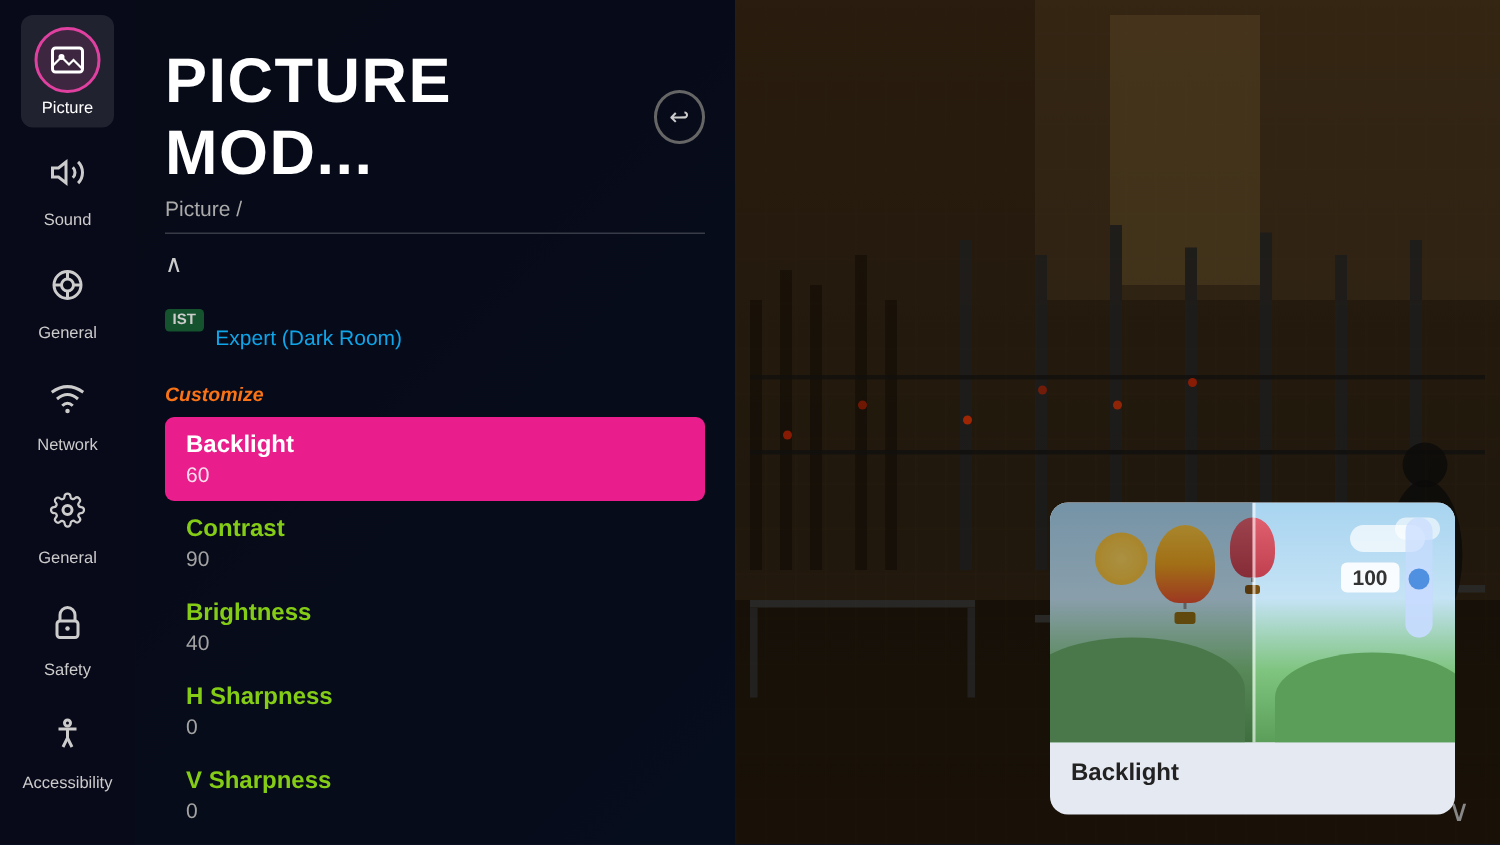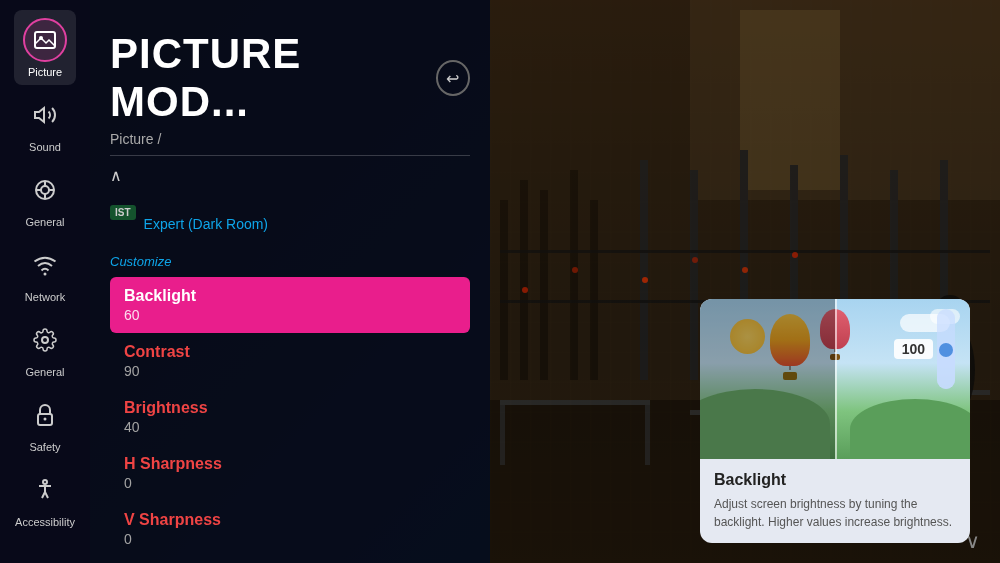--- a/index.html
+++ b/index.html
@@ -198,23 +198,24 @@
     }
 
     .picture-mode-label {
       font-size: 14px;
       color: #0ea5e9;
       margin-top: 23px;
     }
 
     .customize-label {
       font-size: 13px;
-      color: #0ea5e9;
+      color: #f97316;
       margin-bottom: 8px;
       font-style: italic;
+      font-weight: bold;
     }
 
     
     .settings-list {
       display: flex;
       flex-direction: column;
       gap: 0;
     }
 
     .setting-item {
@@ -233,21 +234,21 @@
       color: white;
       margin-bottom: 2px;
     }
 
     .setting-item .setting-value {
       font-size: 14px;
       color: rgba(255,255,255,0.85);
     }
 
     .setting-item:not(.active) .setting-name {
-      color: #ef4444;
+      color: #84cc16;
     }
 
     .setting-item:not(.active) .setting-value {
       color: #a3a3a3;
     }
 
     
     .tooltip-card {
       position: absolute;
       bottom: 20px;
@@ -663,15 +664,14 @@
         <div class="brightness-value">100</div>
         <div class="brightness-slider-track">
           <div class="brightness-slider-fill"></div>
           <div class="brightness-thumb"></div>
         </div>
       </div>
     </div>
   </div>
   <div class="tooltip-content">
     <div class="tooltip-title">Backlight</div>
-    <div class="tooltip-desc">Adjust screen brightness by tuning the backlight. Higher values increase brightness.</div>
   </div>
 </div>
 
 </body></html>

